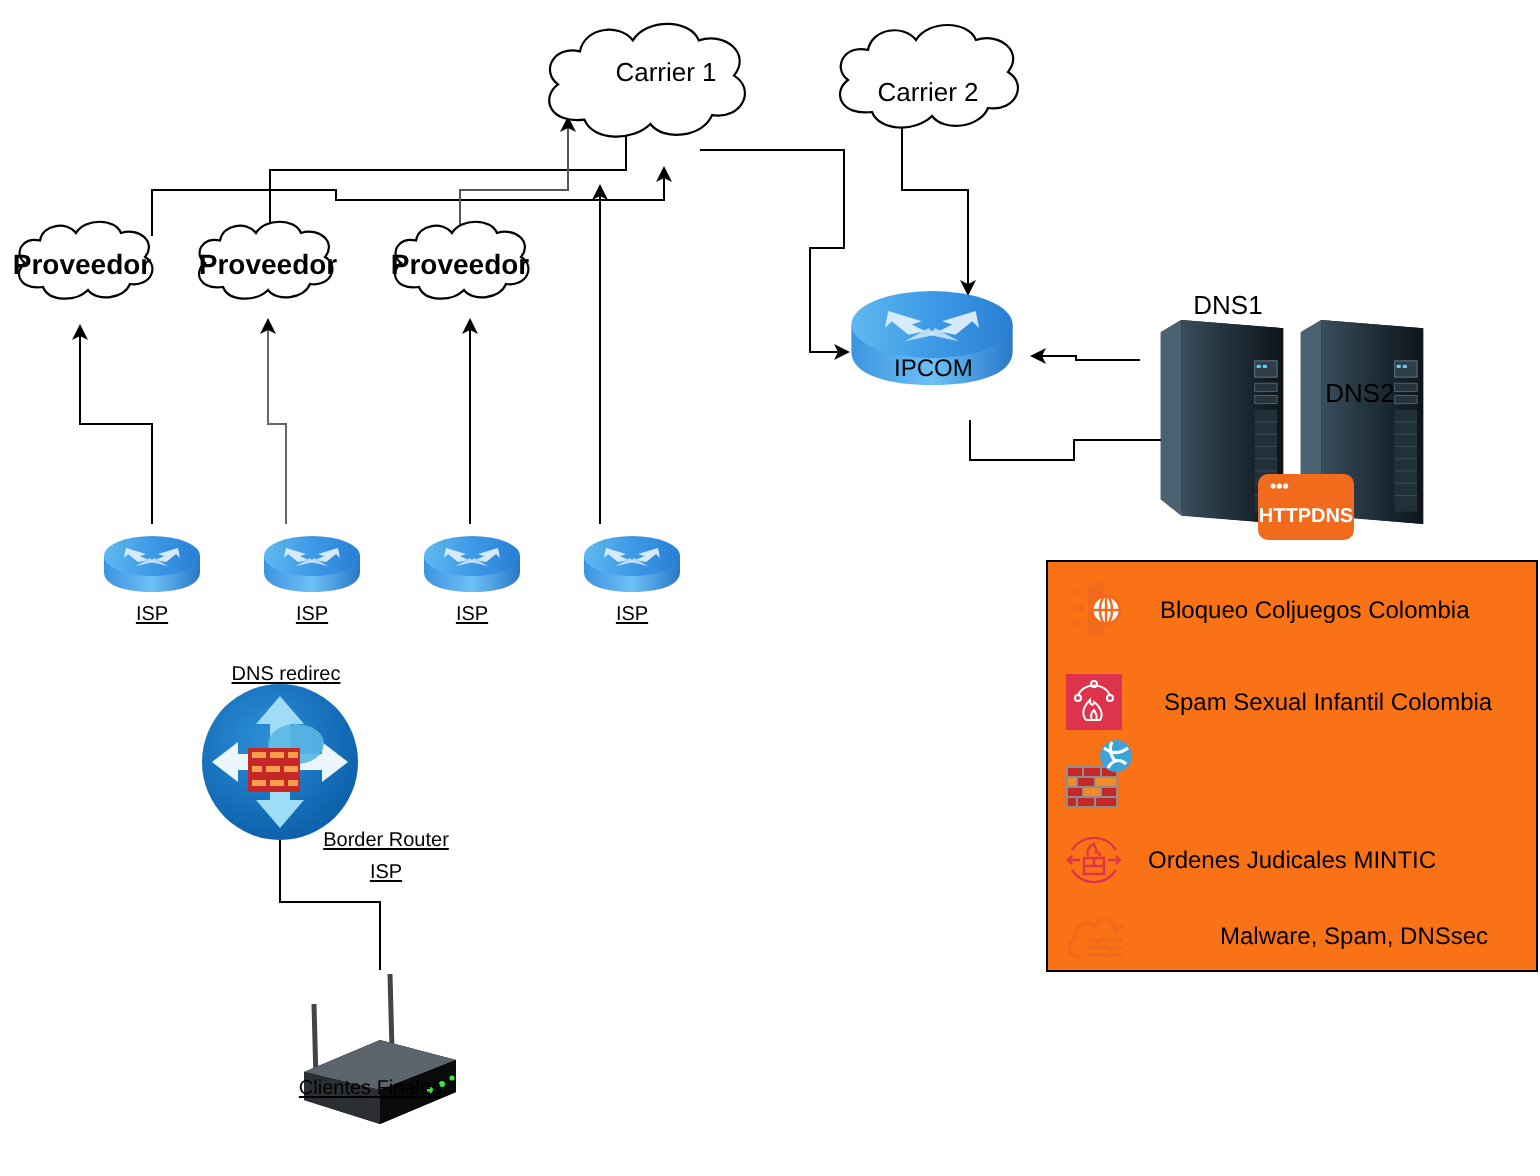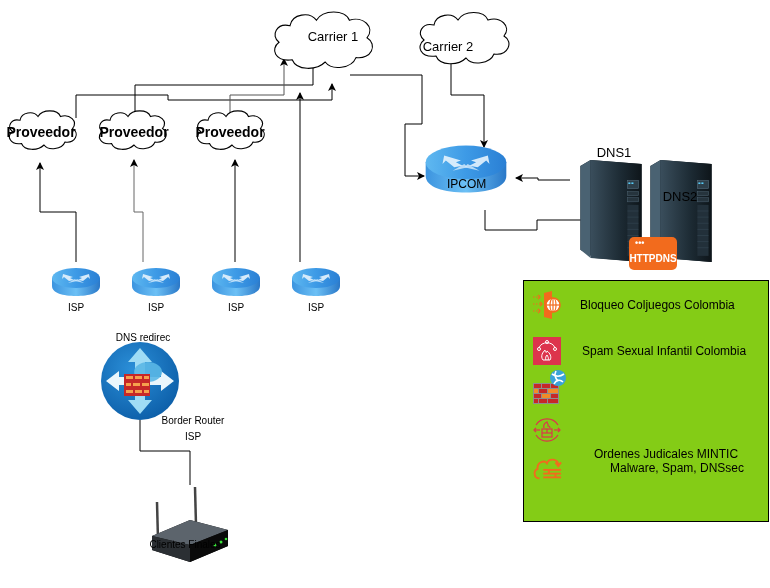--- a/index.html
+++ b/index.html
@@ -1,25 +1,25 @@
 <!DOCTYPE html>
 <html><head>
 <meta charset="utf-8">
 <style>
   html, body { margin:0; padding:0; background:#ffffff; }
   body { width:770px; height:588px; position:relative; overflow:hidden;
          font-family:"Liberation Sans", sans-serif; color:#000; }
   svg#diagram { position:absolute; left:0; top:0; }
   .lbl { position:absolute; white-space:nowrap; font-family:"Liberation Sans", sans-serif; color:#000; }
   .cloud-lbl { font-size:13px; transform:translate(-50%,-50%); }
-  .small-lbl { font-size:10px; transform:translateX(-50%); }
+  .small-lbl { font-size:10px; transform:translateX(-50%);text-decoration:underline; }
   .prov-lbl { font-size:14px; transform:translate(-50%,-50%);font-weight:bold; }
   .dns-lbl { font-size:13px; transform:translateX(-50%); }
-  .legend-box { position:absolute; left:523px; top:280px; width:246px; height:242px;
-                border:1px solid #000; box-sizing:border-box; background:#84cc16; }
+  .legend-box { position:absolute; left:523px; top:280px; width:246px; height:206px;
+                border:1px solid #000; box-sizing:border-box; background:#f97316; }
   .legend-item { position:absolute; left:0; height:30px; }
   .legend-icon { position:absolute; left:8px; top:0; width:30px; height:30px; }
   .legend-text { position:absolute; top:8px; font-size:12px; white-space:nowrap; }
   .httpdns { position:absolute; left:629px; top:237px; width:48px; height:33px;
              background:#f26b1d; border-radius:5px; color:#fff; font-weight:bold;
              font-size:10px; box-sizing:border-box; padding-top:16px; text-align:center; }
   .httpdns .dots { position:absolute; left:6px; top:2px; font-size:9px; line-height:9px; letter-spacing:0px; }
 </style>
 </head>
 <body>
@@ -148,21 +148,21 @@
     <path d="M152,536 L190,520 L228,530 L190,545 Z" fill="#5c646c"></path>
     <path d="M190,545 L228,530 L228,546 L190,562 Z" fill="#0a0a0a"></path>
     <path d="M152,536 L190,545 L190,562 L152,550 Z" fill="#2b2f33"></path>
     <circle cx="215" cy="545" r="1.5" fill="#39e639"></circle>
     <circle cx="221" cy="542" r="1.5" fill="#39e639"></circle>
     <circle cx="226" cy="539" r="1.3" fill="#39e639"></circle>
   </g>
 </svg>
 
 <div class="lbl cloud-lbl" style="left:333px;top:36px;">Carrier 1</div>
-<div class="lbl cloud-lbl" style="left:448px;top:46px;">Carrier 2</div>
+<div class="lbl cloud-lbl" style="left:464px;top:46px;">Carrier 2</div>
 <div class="lbl prov-lbl" style="left:41px;top:132px;">Proveedor</div>
 <div class="lbl prov-lbl" style="left:134px;top:132px;">Proveedor</div>
 <div class="lbl prov-lbl" style="left:230px;top:132px;">Proveedor</div>
 
 <div class="lbl small-lbl" style="left:76px;top:302px;">ISP</div>
 <div class="lbl small-lbl" style="left:156px;top:302px;">ISP</div>
 <div class="lbl small-lbl" style="left:236px;top:302px;">ISP</div>
 <div class="lbl small-lbl" style="left:316px;top:302px;">ISP</div>
 
 <div class="lbl" style="left:447px;top:177px;font-size:12px;">IPCOM</div>
@@ -243,21 +243,21 @@
         <line x1="2" y1="15" x2="8" y2="15"></line>
           <path d="M4,13 L2,15 L4,17"></path>
         <line x1="22" y1="15" x2="28" y2="15"></line>
           <path d="M26,13 L28,15 L26,17"></path>
         <rect x="10" y="14" width="10" height="8"></rect>
         <line x1="10" y1="18" x2="20" y2="18"></line>
           <line x1="15" y1="14" x2="15" y2="18"></line>
         <path d="M12,13 C11,10 13,8 15,7 C15,9 17,9 16,11 C18,11 18,13 18,13"></path>
       </g>
     </svg>
-    <span class="legend-text" style="left:70px;margin-top:24px;">Ordenes Judicales MINTIC</span>
+    <span class="legend-text" style="left:50px;">Ordenes Judicales MINTIC</span>
   </div>
   <div class="legend-item" style="top:172px;width:240px;">
     <svg class="legend-icon" viewBox="0 0 32 30">
       <g stroke="#f26b1d" stroke-width="2" fill="none">
         <path d="M8,26 C2,26 1,18 6,16 C5,9 13,6 16,10 C18,4 28,5 28,12"></path>
         <path d="M25,9 L28,13 L31,9"></path>
         <line x1="12" y1="17" x2="31" y2="17"></line>
         <line x1="12" y1="21" x2="31" y2="21"></line>
         <line x1="12" y1="25" x2="31" y2="25"></line>
         <line x1="18" y1="17" x2="18" y2="21"></line>

